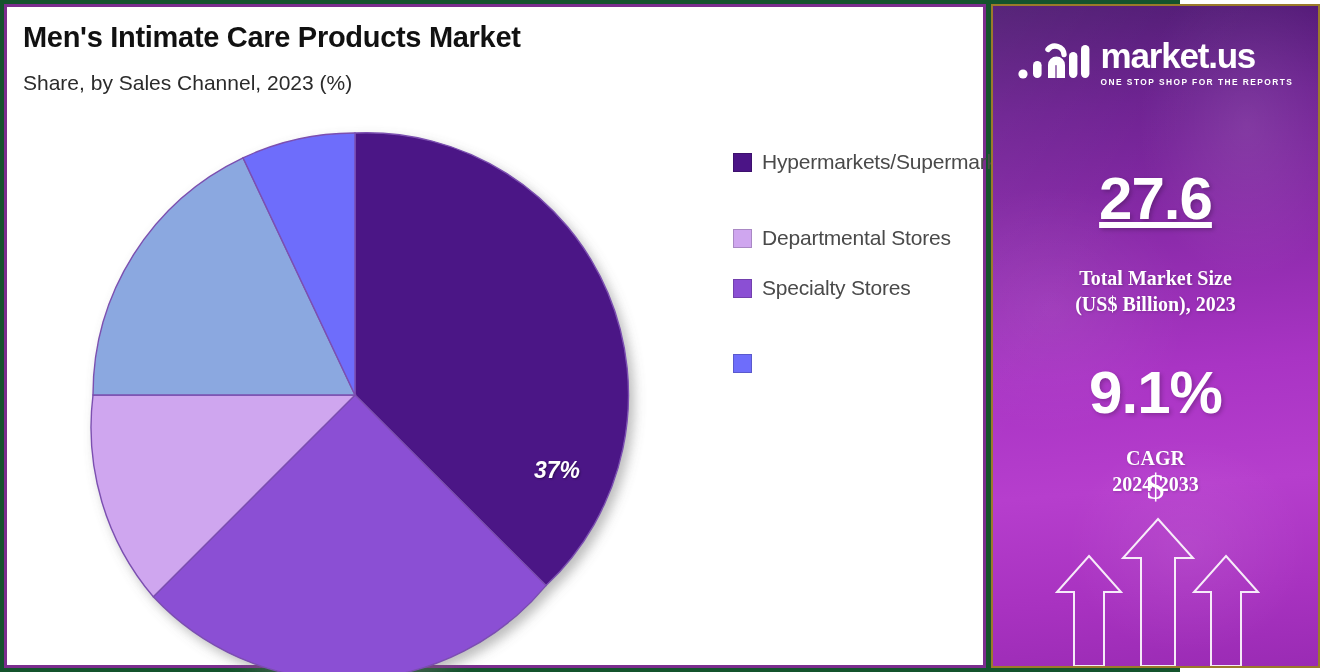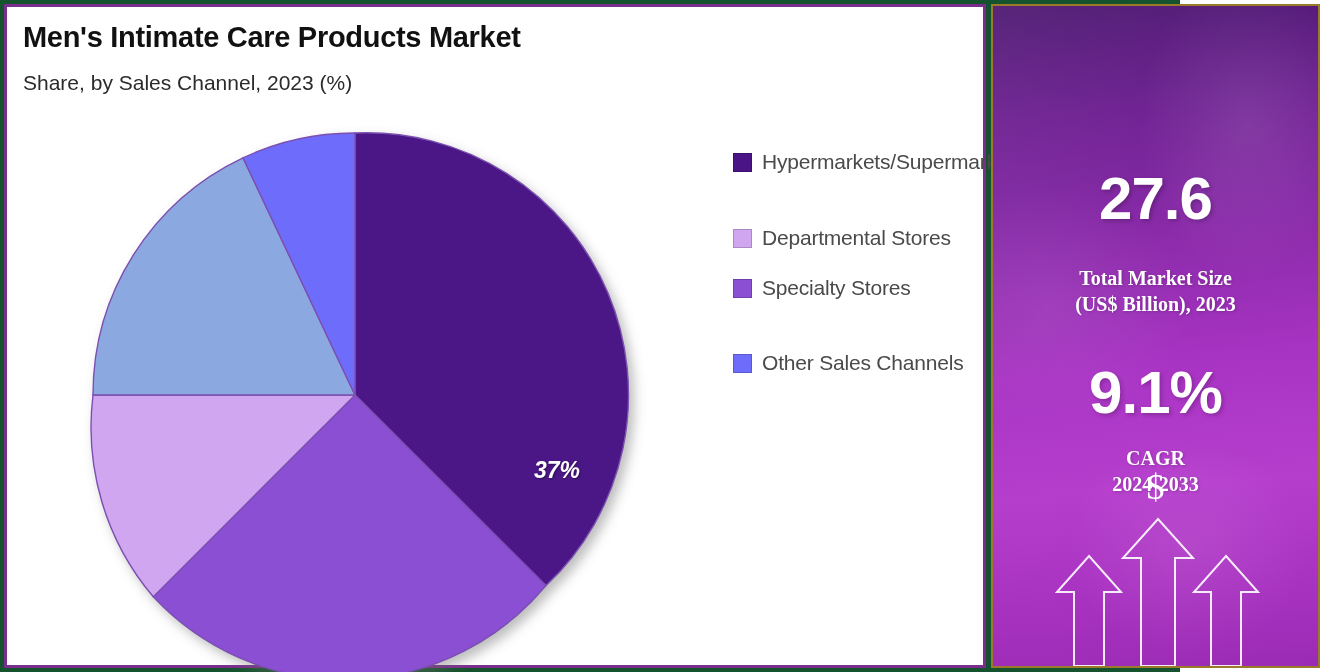--- a/index.html
+++ b/index.html
@@ -97,21 +97,21 @@
     font-size: 8.4px; font-weight: bold; color: #ffffff;
     letter-spacing: 1.45px; margin-top: 4px; white-space: nowrap;
   }
 
   .stat-big {
     position: absolute; left: 0; right: 0;
     text-align: center; color: #ffffff;
     font-size: 60px; font-weight: bold; letter-spacing: -1px;
     text-shadow: 2px 2px 4px rgba(0,0,0,0.22);
   }
-  .stat-big.one { top: 158px; }
+  .stat-big.one { top: 158px; text-decoration: underline; }
   .stat-big.two { top: 352px; }
 
   .stat-cap {
     position: absolute; left: 0; right: 0;
     text-align: center; color: #ffffff;
     font-size: 20px; font-weight: bold; line-height: 1.28;
     text-shadow: 1px 1px 3px rgba(0,0,0,0.2);
     font-family: Liberation Serif, serif;
   }
   .stat-cap.one { top: 260px; }
@@ -173,29 +173,45 @@
       </div>
 
       <div class="legend-item gap-big">
         <span class="legend-swatch" style="background:#8B4FD4"></span>
         <span class="legend-label">Specialty Stores</span>
       </div>
 
 
       <div class="legend-item">
         <span class="legend-swatch" style="background:#6E6DFB"></span>
-        <span class="legend-label">Other Sales Channels</span>
       </div>
 
     </div>
   </div>
 
   <div class="info-panel">
     <div class="info-inner">
 
+      <div class="logo-row">
+        <span class="logo-mark">
+          <svg width="72" height="40" viewBox="0 0 72 40">
+            <circle cx="5" cy="33" r="4.6" fill="#fff"></circle>
+            <rect x="15" y="20" width="8.6" height="17" rx="4.3" fill="#fff"></rect>
+            <path d="M30 37 L30 24 a8.5 8.5 0 0 1 17 0 L47 37 L38.6 37 L38.6 24.5 a0.6 0.6 0 0 0 -1.2 0 L37.4 37 Z" fill="#fff"></path>
+            <path d="M30 14 a8.5 8.5 0 0 1 17 0 L47 18.5 L38.6 18.5 L38.6 14.2 a0.6 0.6 0 0 0 -1.2 0 L37.4 18.5 L30 18.5 Z" fill="#fff" opacity="0"></path>
+            <rect x="51" y="11" width="8.4" height="26" rx="4.2" fill="#fff"></rect>
+            <rect x="63" y="4" width="8.4" height="33" rx="4.2" fill="#fff"></rect>
+            <path d="M30 8.5 a9 9 0 0 1 16 5" fill="none" stroke="#fff" stroke-width="5.4" stroke-linecap="round"></path>
+          </svg>
+        </span>
+        <span class="logo-text-wrap">
+          <span class="logo-word">market.us</span>
+          <span class="logo-tag">ONE STOP SHOP FOR THE REPORTS</span>
+        </span>
+      </div>
 
       <div class="stat-big one">27.6</div>
       <div class="stat-cap one" style="white-space:pre-line">Total Market Size
 (US$ Billion), 2023</div>
 
       <div class="stat-big two">9.1%</div>
       <div class="stat-cap two" style="white-space:pre-line">CAGR
 2024-2033</div>
 
       <div class="arrows">

